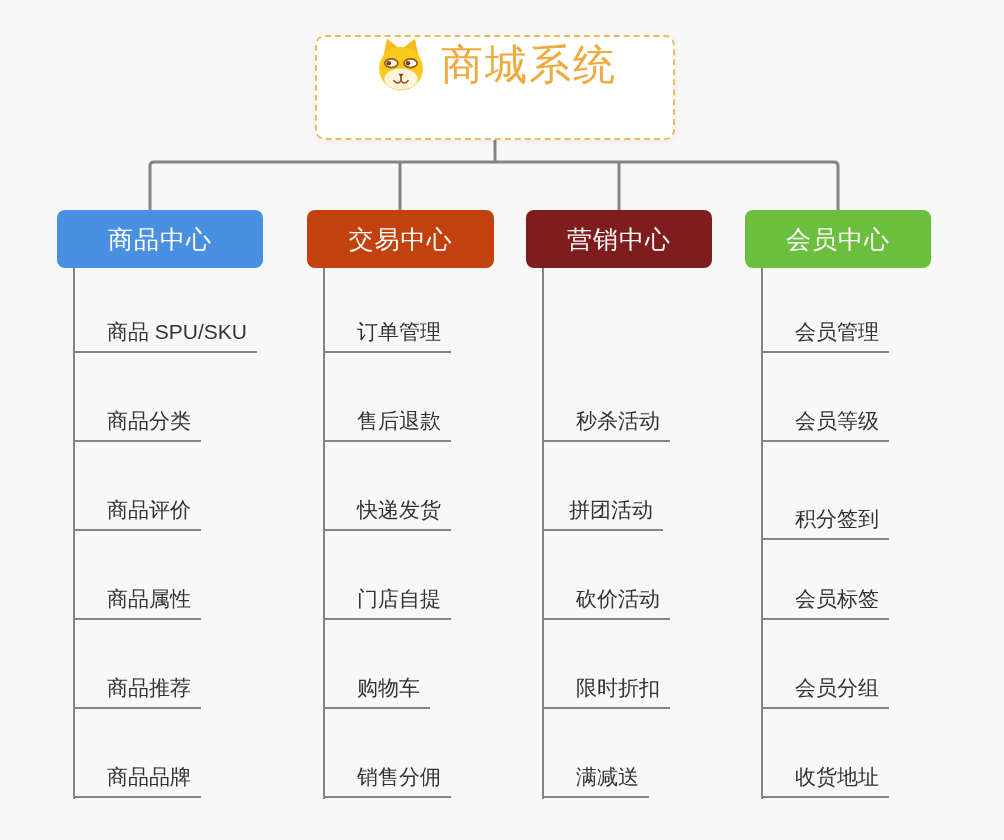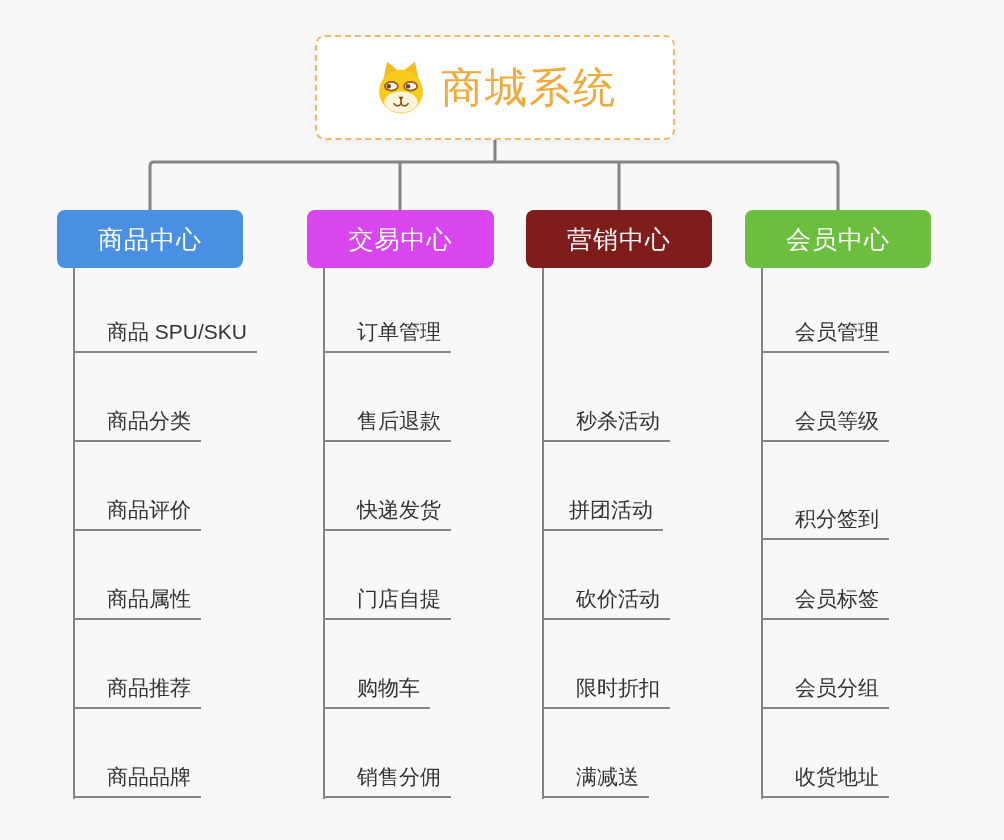--- a/index.html
+++ b/index.html
@@ -20,21 +20,21 @@
     position: absolute;
     left: 315px;
     top: 35px;
     width: 360px;
     height: 105px;
     box-sizing: border-box;
     background: #ffffff;
     border: 2px dashed #f3b863;
     border-radius: 10px;
     display: flex;
-    align-items: center;
+    align-items: flex-start;
     justify-content: center;
     gap: 12px;
     box-shadow: 0 2px 6px rgba(0,0,0,0.05);
   }
   .root-node .root-label {
     font-size: 42px;
     letter-spacing: 2px;
     color: #f0a93b;
     white-space: nowrap;
   }
@@ -58,21 +58,21 @@
     box-sizing: border-box;
     border-radius: 8px;
     display: flex;
     align-items: center;
     justify-content: center;
     color: #ffffff;
     font-size: 25px;
     letter-spacing: 1px;
     white-space: nowrap;
   }
-  .branch-0 { left: 57px;  width: 186px; }
+  .branch-0 { left: 57px;  width: 206px; }
   .branch-1 { left: 307px; width: 187px; }
   .branch-2 { left: 526px; width: 186px; }
   .branch-3 { left: 745px; width: 186px; }
 
   
   .child-column {
     position: absolute;
     top: 268px;
     height: 531px;
     width: 240px;
@@ -129,21 +129,21 @@
       <path d="M29 42 L35 42 L32 46 Z" fill="#7a4012"></path>
       <path d="M32 45 L32 50" stroke="#9c5a1f" stroke-width="2" stroke-linecap="round" fill="none"></path>
       <path d="M24 50 Q28 55 32 50 Q36 55 40 50" stroke="#9c5a1f" stroke-width="2" stroke-linecap="round" fill="none"></path>
     </svg>
     <span class="root-label" style="color: rgb(240, 169, 59);">商城系统</span>
   </div>
 
   <div class="branch-node branch-0" style="background: rgb(74, 144, 226);">
     <span>商品中心</span>
   </div>
-  <div class="branch-node branch-1" style="background: #d946ef;">
+  <div class="branch-node branch-1" style="background: #c2410c;">
     <span>交易中心</span>
   </div>
   <div class="branch-node branch-2" style="background: #7f1d1d;">
     <span>营销中心</span>
   </div>
   <div class="branch-node branch-3" style="background: rgb(108, 190, 62);">
     <span>会员中心</span>
   </div>
 
   <div class="child-column col-0" style="color: rgb(132, 132, 132);">

